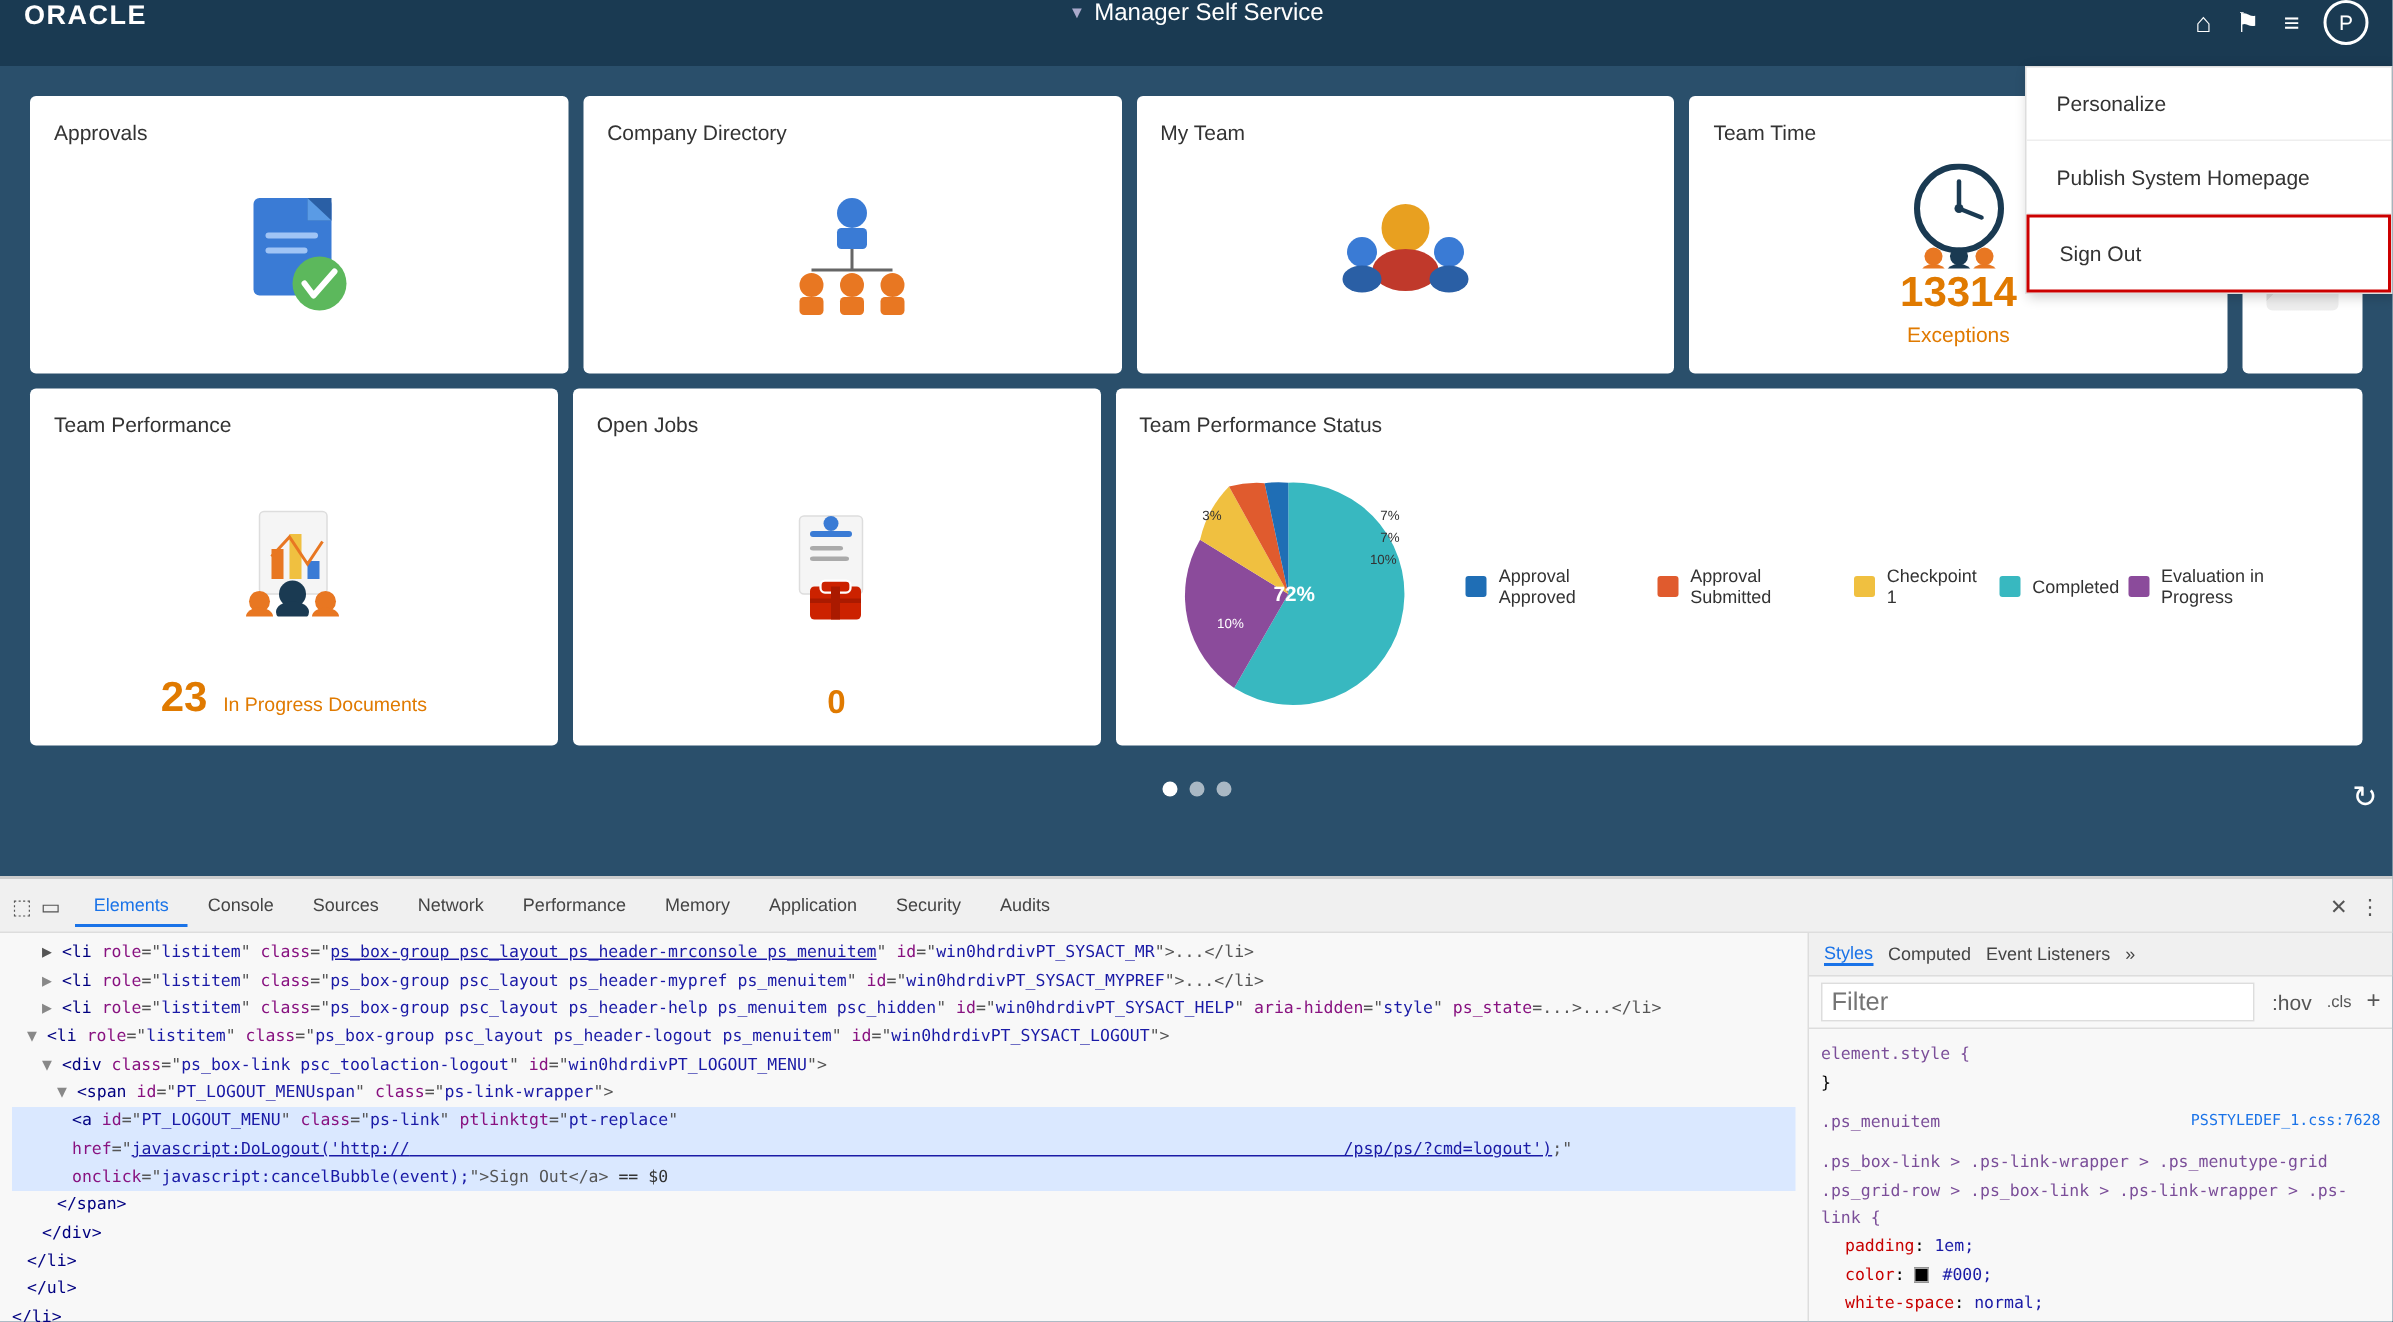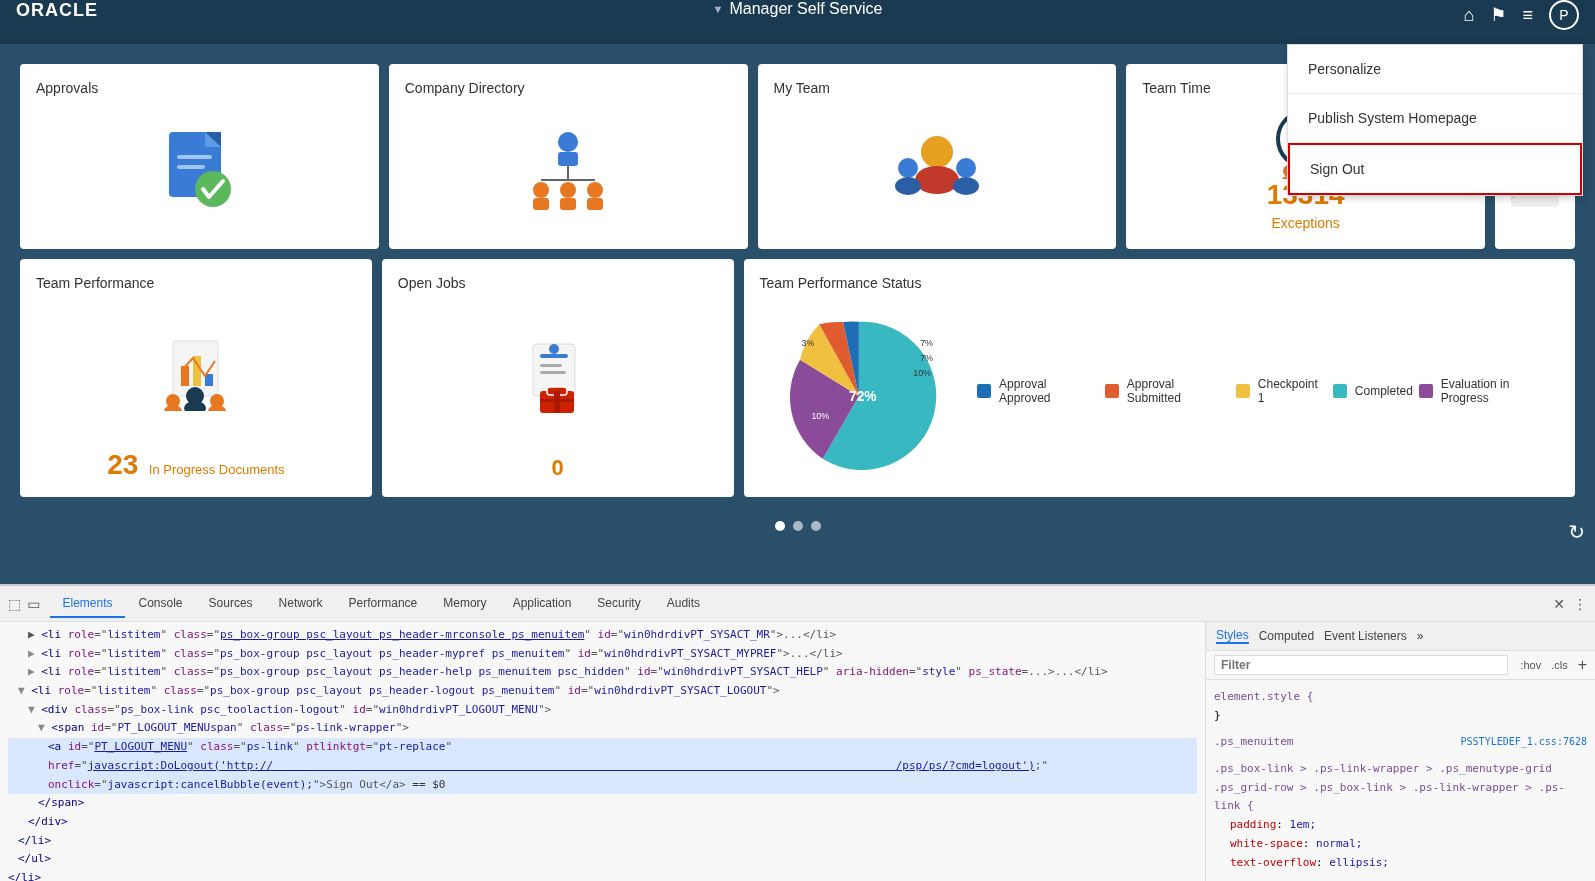--- a/index.html
+++ b/index.html
@@ -131,25 +131,25 @@
     .tile-partial {
       min-width: 80px;
       max-width: 80px;
       overflow: hidden;
     }
 
     
     .dropdown-menu {
       position: absolute;
       top: 44px;
-      right: 12px;
+      right: 0;
       background: #fff;
       border: 1px solid #ddd;
       box-shadow: 2px 2px 8px rgba(0,0,0,0.2);
-      width: 296px;
+      width: 245px;
       z-index: 100;
     }
     .dropdown-item {
       padding: 16px 20px;
       font-size: 14px;
       color: #333;
       cursor: pointer;
       border-bottom: 1px solid #eee;
     }
     .dropdown-item:last-child {
@@ -605,21 +605,21 @@
           <span style="color:#881280;">id</span><span>="</span><span style="color:#1a1aa6;">win0hdrdivPT_LOGOUT_MENU</span><span>"&gt;</span>
         </div>
         <div style="padding-left:30px;">
           <span style="color:#888;">▼</span>
           <span style="color:#000080;">&lt;span</span>
           <span style="color:#881280;"> id</span><span>="</span><span style="color:#1a1aa6;">PT_LOGOUT_MENUspan</span><span>" </span>
           <span style="color:#881280;">class</span><span>="</span><span style="color:#1a1aa6;">ps-link-wrapper</span><span>"&gt;</span>
         </div>
         <div class="highlight-line" style="padding-left:40px; background:#dae8ff; display:block; cursor:pointer;">
           <span style="color:#000080;">&lt;a</span>
-          <span style="color:#881280;"> id</span><span>="</span><span style="color:#1a1aa6;text-decoration:underline;">PT_LOGOUT_MENU</span><span>" </span>
+          <span style="color:#881280;"> id</span><span>="</span><span style="color:#1a1aa6;">PT_LOGOUT_MENU</span><span>" </span>
           <span style="color:#881280;">class</span><span>="</span><span style="color:#1a1aa6;">ps-link</span><span>" </span>
           <span style="color:#881280;">ptlinktgt</span><span>="</span><span style="color:#1a1aa6;">pt-replace</span><span>" </span>
           <span style="color:#881280;">href</span><span>="</span><span style="color:#1a1aa6; text-decoration:underline;">javascript:DoLogout('http://</span><span style="color:#1a1aa6; text-decoration:underline;">&nbsp;&nbsp;&nbsp;&nbsp;&nbsp;&nbsp;&nbsp;&nbsp;&nbsp;&nbsp;&nbsp;&nbsp;&nbsp;&nbsp;&nbsp;&nbsp;&nbsp;&nbsp;&nbsp;&nbsp;&nbsp;&nbsp;&nbsp;&nbsp;&nbsp;&nbsp;&nbsp;&nbsp;&nbsp;&nbsp;&nbsp;&nbsp;&nbsp;&nbsp;&nbsp;&nbsp;&nbsp;&nbsp;&nbsp;&nbsp;&nbsp;&nbsp;&nbsp;&nbsp;&nbsp;&nbsp;&nbsp;&nbsp;&nbsp;&nbsp;&nbsp;&nbsp;&nbsp;&nbsp;&nbsp;&nbsp;&nbsp;&nbsp;&nbsp;&nbsp;&nbsp;&nbsp;&nbsp;&nbsp;&nbsp;&nbsp;&nbsp;&nbsp;&nbsp;&nbsp;&nbsp;&nbsp;&nbsp;&nbsp;&nbsp;&nbsp;&nbsp;&nbsp;&nbsp;&nbsp;&nbsp;&nbsp;&nbsp;&nbsp;&nbsp;&nbsp;&nbsp;&nbsp;&nbsp;&nbsp;&nbsp;&nbsp;&nbsp;&nbsp;/psp/ps/?cmd=logout')</span><span>;"</span>
           <span style="color:#881280;"> onclick</span><span>="</span><span style="color:#1a1aa6;">javascript:cancelBubble(event);</span><span>"&gt;Sign Out&lt;/a&gt;</span>
           <span style="color:#333;"> == $0</span>
         </div>
         <div style="padding-left:30px;"><span style="color:#000080;">&lt;/span&gt;</span></div>
         <div style="padding-left:20px;"><span style="color:#000080;">&lt;/div&gt;</span></div>
         <div style="padding-left:10px;"><span style="color:#000080;">&lt;/li&gt;</span></div>
         <div style="padding-left:10px;"><span style="color:#000080;">&lt;/ul&gt;</span></div>
@@ -629,22 +629,22 @@
     </div>
 
     <div class="devtools-right">
       <div class="devtools-right-tabs">
         <span class="devtools-right-tab active">Styles</span>
         <span class="devtools-right-tab">Computed</span>
         <span class="devtools-right-tab">Event Listeners</span>
         <span class="devtools-right-tab">»</span>
       </div>
       <div class="style-filter">
-        <input type="text" placeholder="Filter" style="flex: 1 1 0%; border: 1px solid rgb(221, 221, 221); padding: 2px 6px; font-size: 12px; font-weight: bold;">
-        <span style="font-size:11px; color:#555; cursor:pointer; margin-left:6px;">:hov</span>
+        <input type="text" placeholder="Filter" style="flex: 1 1 0%; border: 1px solid rgb(221, 221, 221); padding: 2px 6px; font-size: 17px;">
+        <span style="font-size:14px; color:#555; cursor:pointer; margin-left:6px;">:hov</span>
         <span style="font-size:11px; color:#555; cursor:pointer; margin-left:4px;">.cls</span>
         <span style="font-size:16px; color:#555; cursor:pointer; margin-left:4px;">+</span>
       </div>
       <div class="devtools-right-content">
         <div style="margin-bottom:8px;">
           <span class="css-selector">element.style {</span>
           <div style="padding-left:16px;"></div>
           <span>}</span>
         </div>
         <div style="margin-bottom:8px;">
@@ -653,20 +653,25 @@
         </div>
         <div style="margin-bottom:8px;">
           <div>
             <span class="css-selector">.ps_box-link &gt; .ps-link-wrapper &gt; .ps_menutype-grid .ps_grid-row &gt; .ps_box-link &gt; .ps-link-wrapper &gt; .ps-link {</span>
           </div>
           <div style="padding-left:16px;">
             <div>
               <span class="css-property">padding</span><span>: </span><span class="css-value">1em;</span>
             </div>
             <div>
+              <span class="css-property">color</span><span>: </span>
+              <span style="display:inline-block; width:10px; height:10px; background:#000; border:1px solid #aaa; margin-right:2px; vertical-align:middle;"></span>
+              <span class="css-value">#000;</span>
+            </div>
+            <div>
               <span class="css-property">white-space</span><span>: </span><span class="css-value">normal;</span>
             </div>
             <div>
               <span class="css-property">text-overflow</span><span>: </span><span class="css-value">ellipsis;</span>
             </div>
           </div>
         </div>
 
       </div>
     </div>

